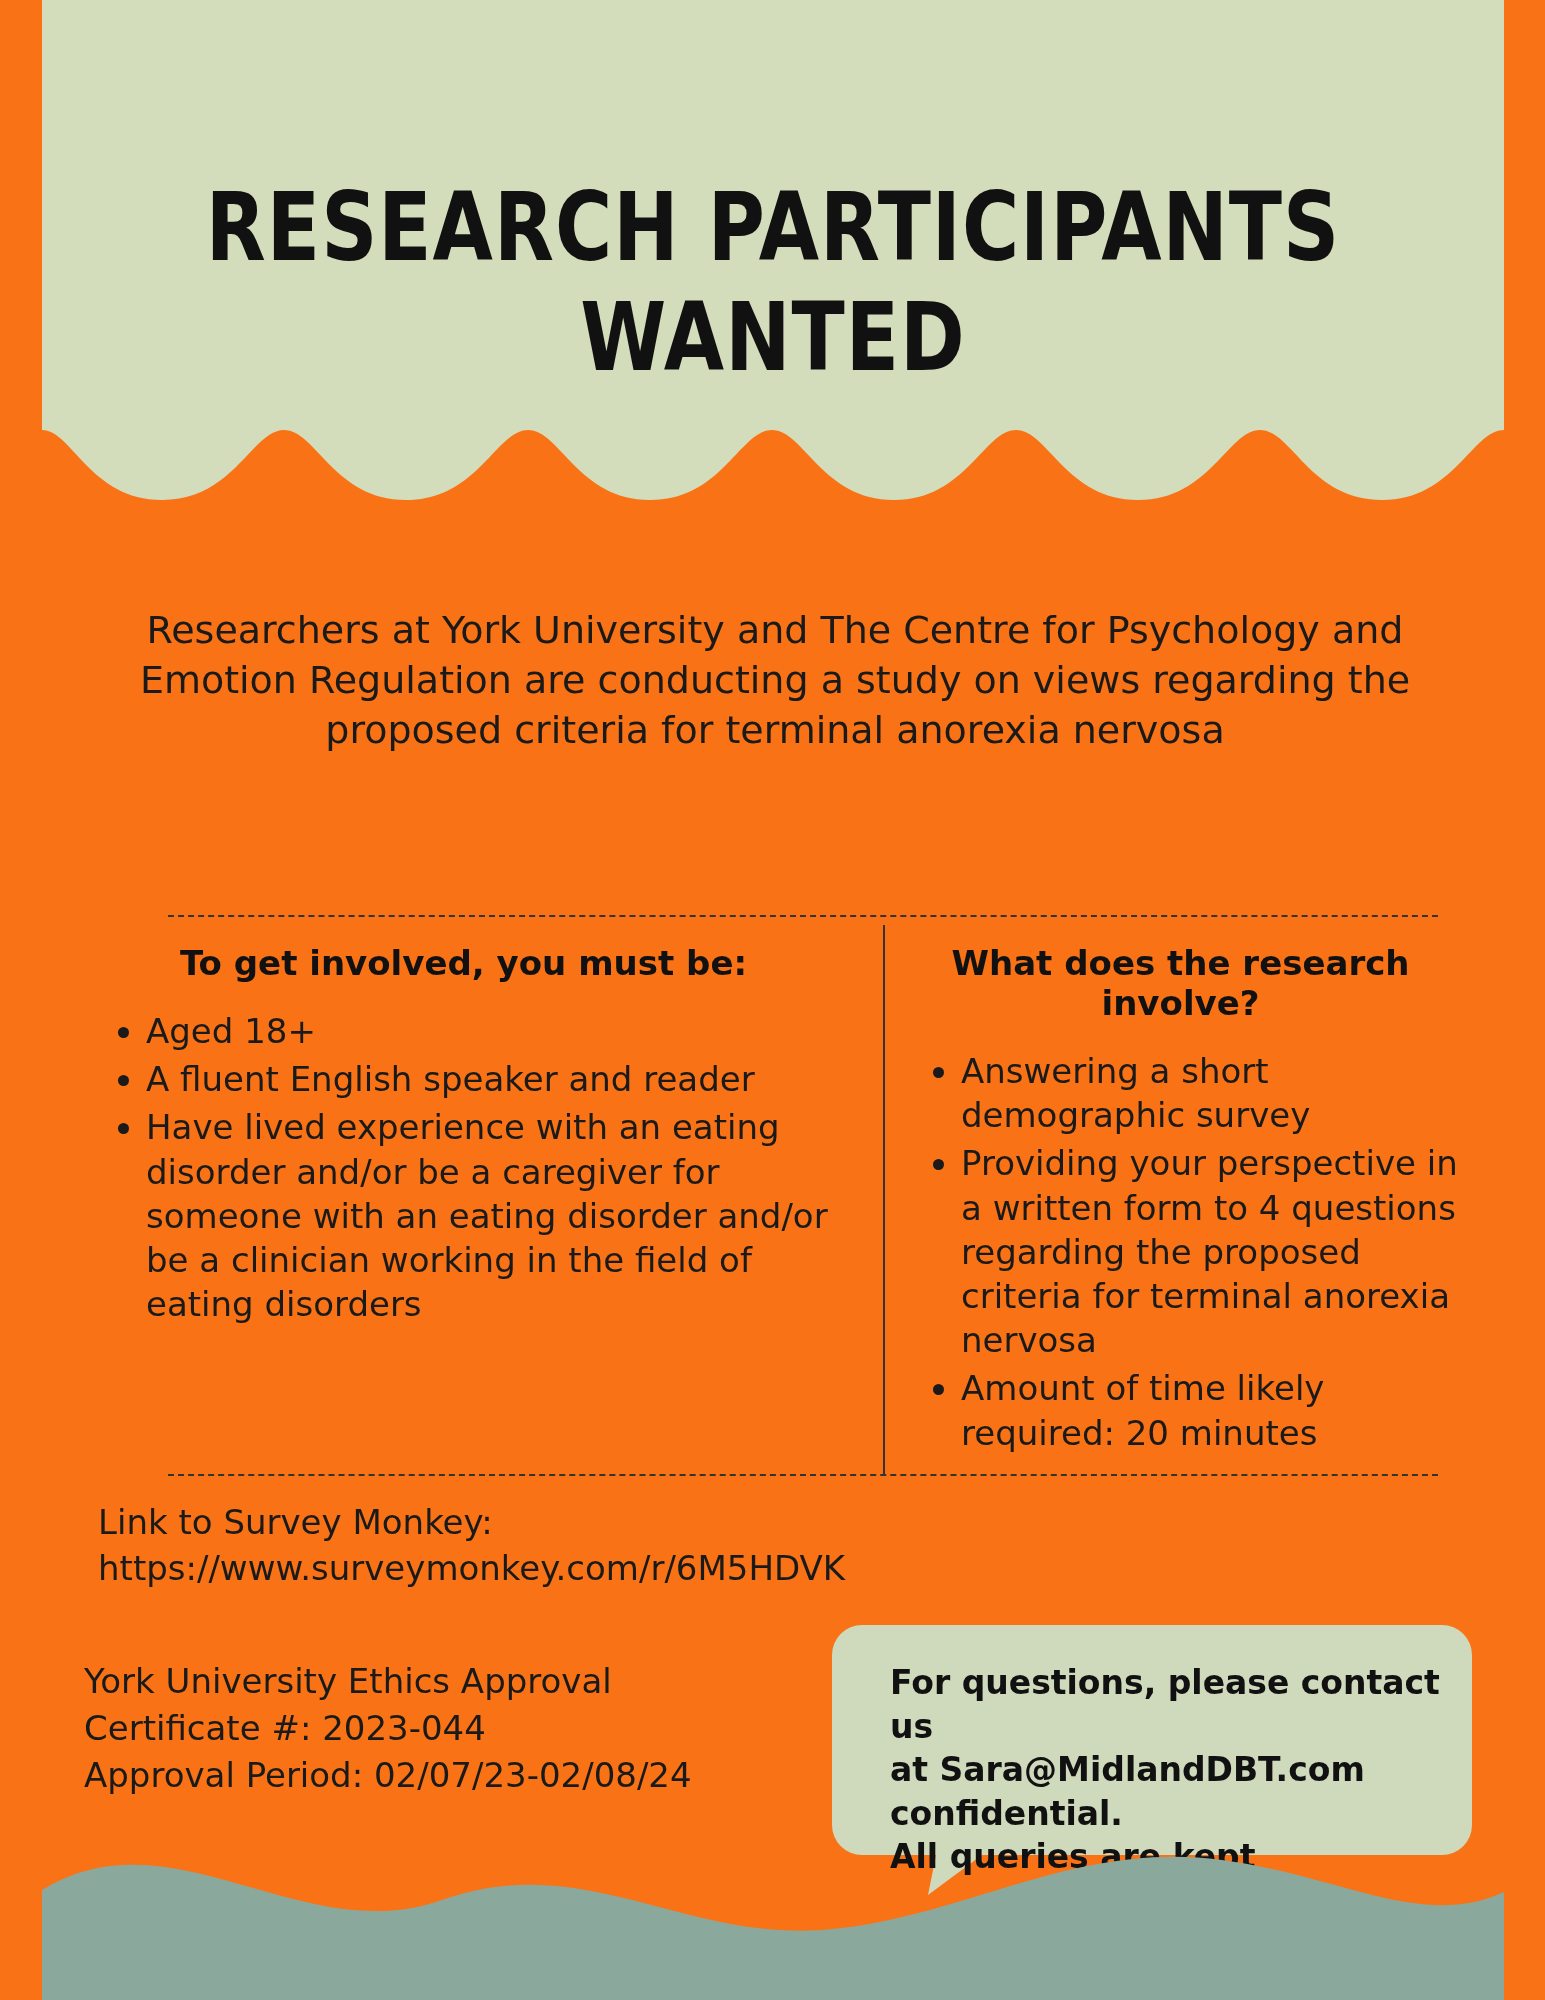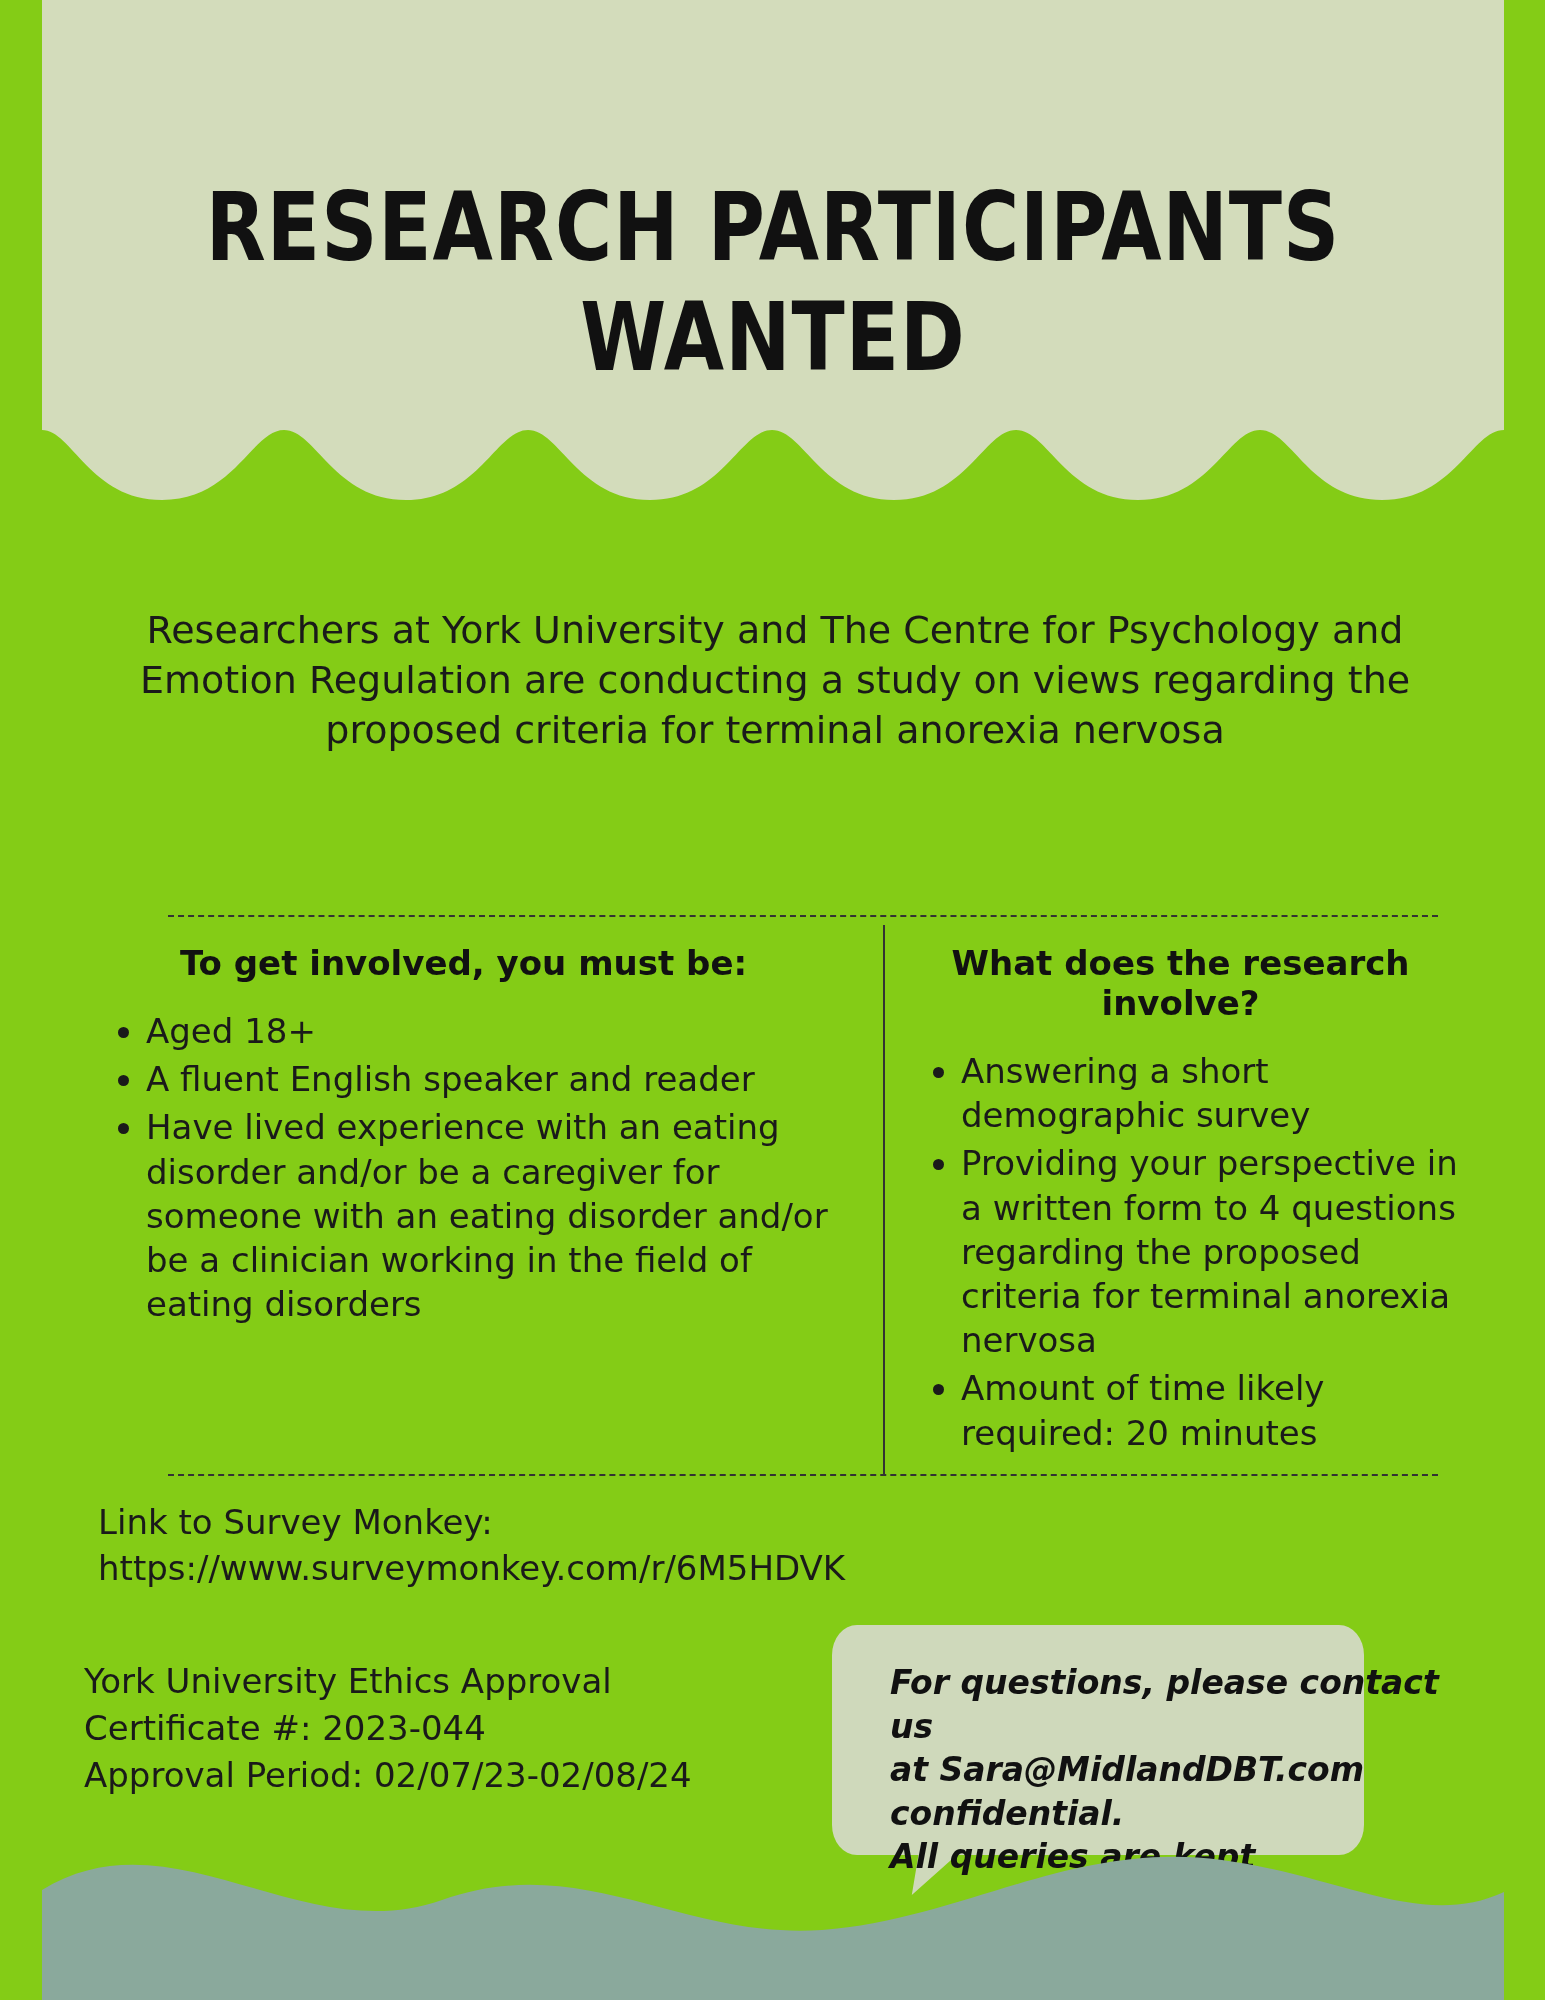--- a/index.html
+++ b/index.html
@@ -13,21 +13,21 @@
     position: relative;
     overflow: hidden;
     font-family: "DejaVu Sans", sans-serif;
   }
 
   .poster {
     position: absolute;
     left: 0; top: 0;
     width: 1545px;
     height: 2000px;
-    background: #84cc16;
+    background: #f97316;
   }
 
   
   .header-band {
     position: absolute;
     left: 42px;
     top: 0;
     width: 1462px;
     height: 600px;
   }
@@ -146,23 +146,22 @@
     font-size: 34px;
     line-height: 1.38;
     color: #1a1a1a;
   }
 
   
   .bubble {
     position: absolute;
     left: 832px;
     top: 1625px;
-    width: 532px;
+    width: 640px;
     height: 270px;
-    font-style: italic;
   }
   .bubble-bg {
     position: absolute;
     inset: 0;
   }
   .bubble-bg svg { display:block; width:100%; height:100%; }
   .bubble-text {
     position: absolute;
     left: 58px;
     top: 36px;

